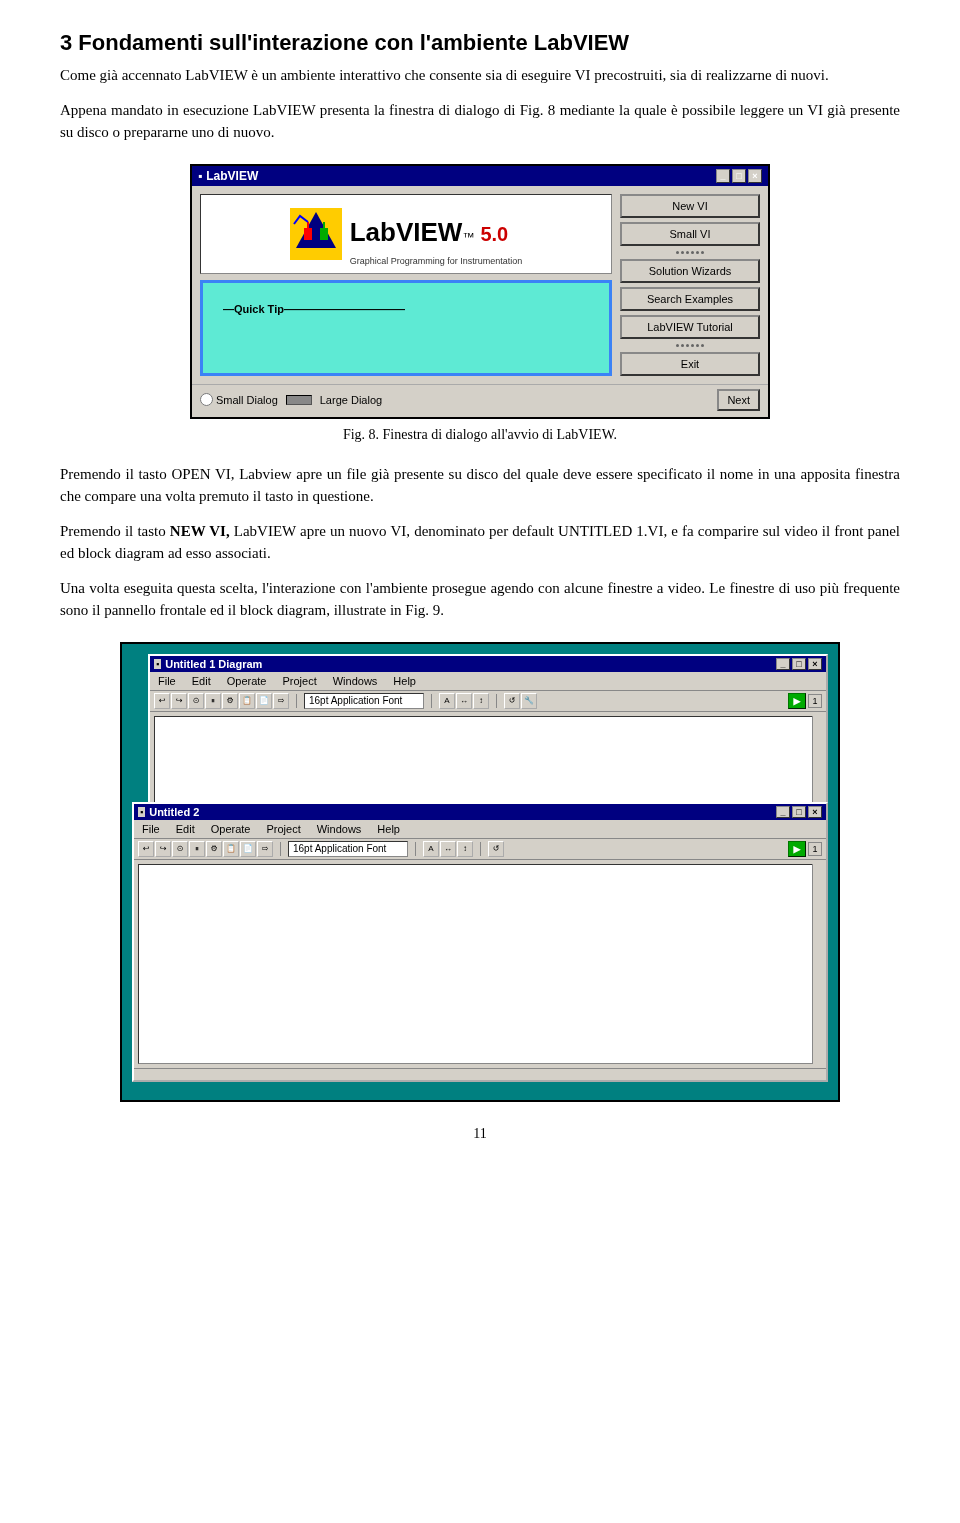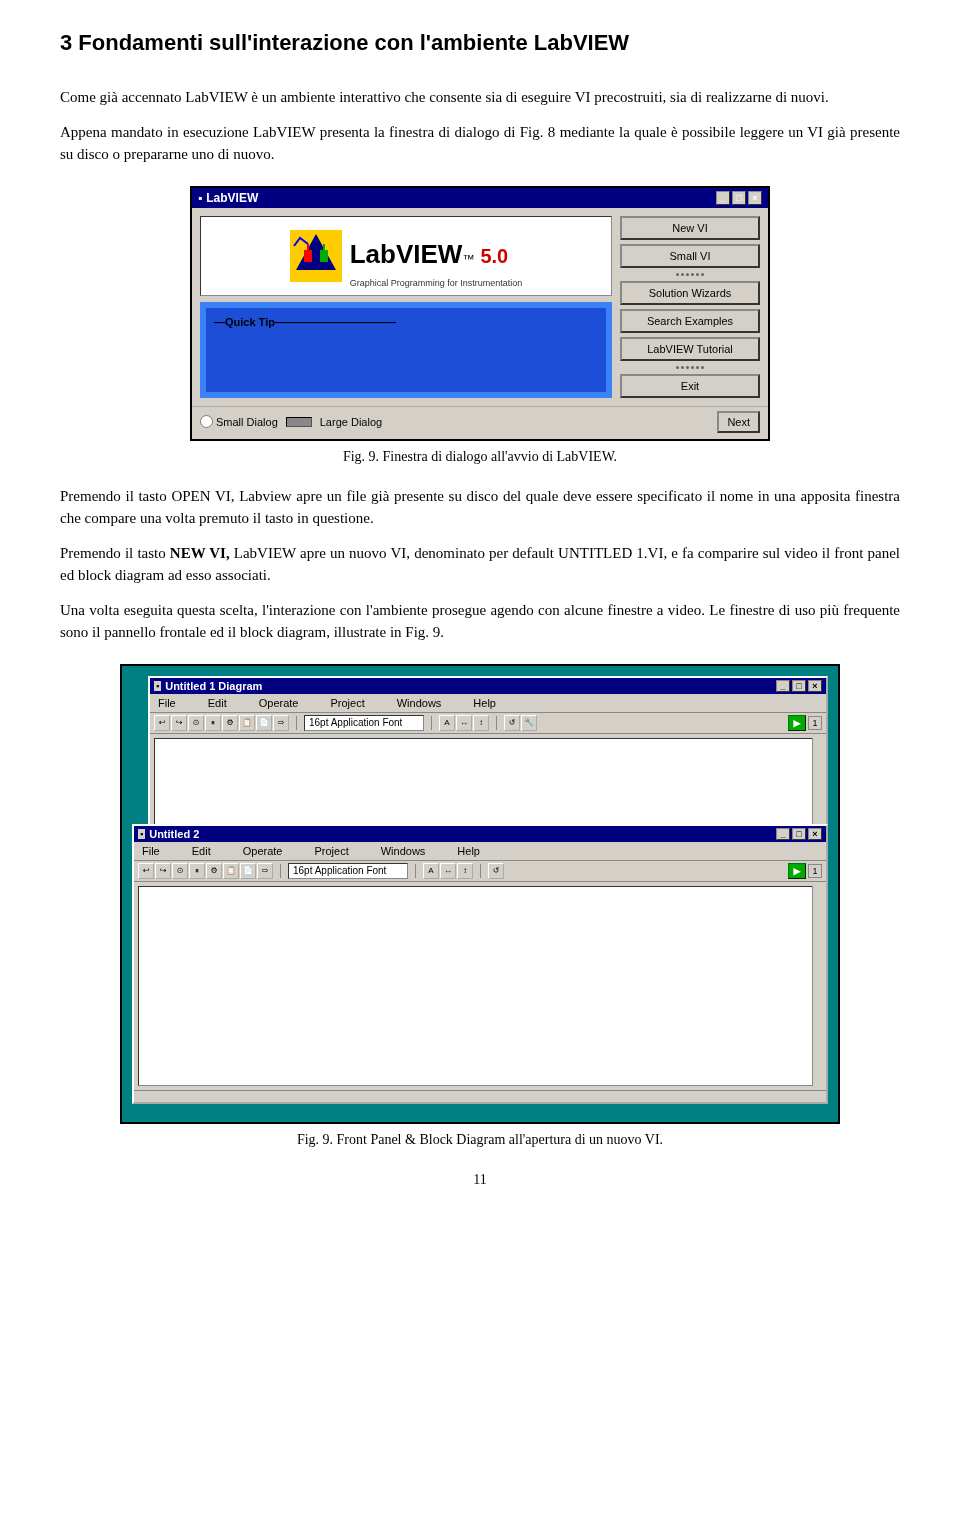--- a/index.html
+++ b/index.html
@@ -7,21 +7,21 @@
       background: #fff;
       font-family: "Times New Roman", Times, serif;
       font-size: 15px;
       color: #000;
       width: 960px;
       padding: 30px 60px;
     }
     h1.chapter-title {
       font-size: 22px;
       font-weight: bold;
-      margin-bottom: 30px;
+      margin-bottom: 8px;
       font-family: Arial, sans-serif;
     }
     p {
       text-align: justify;
       margin-bottom: 12px;
       line-height: 1.5;
     }
     strong { font-weight: bold; }
     .figure-container {
       display: flex;
@@ -110,23 +110,23 @@
       font-family: Arial, sans-serif;
       color: #c00;
     }
     .lv-logo-subtitle {
       font-size: 9px;
       font-family: Arial, sans-serif;
       color: #333;
       margin-top: 10px;
     }
     .lv-quicktip {
-      border: 6px solid #3b82f6;
-      background: #1d4ed8;
-      padding: 8px;
+      border: 3px solid #3b82f6;
+      background: #5eead4;
+      padding: 20px;
       font-size: 11px;
       flex: 1;
     }
     .lv-quicktip-title {
       font-weight: bold;
       margin-bottom: 4px;
       font-size: 11px;
     }
     .lv-right {
       display: flex;
@@ -220,21 +220,21 @@
       width: 14px; height: 12px;
       font-size: 9px;
       display: flex; align-items: center; justify-content: center;
       cursor: pointer;
       color: #000;
     }
     .win95-menubar {
       background: #d4d0c8;
       padding: 2px 4px;
       display: flex;
-      gap: 24px;
+      gap: 8px;
       font-size: 11px;
       border-bottom: 1px solid #888;
     }
     .win95-menu-item {
       padding: 1px 4px;
       cursor: pointer;
     }
     .win95-toolbar {
       background: #d4d0c8;
       padding: 2px 4px;
@@ -386,21 +386,21 @@
           </div>
           <div class="lv-radio-box"></div>
           <div class="lv-radio-item">
             <span>Large Dialog</span>
           </div>
         </div>
       </div>
       <button class="lv-next-btn">Next</button>
     </div>
   </div>
-  <div class="fig-caption">Fig. 9.  Finestra di dialogo all'avvio di LabVIEW.</div>
+  <div class="fig-caption">Fig. 8.  Finestra di dialogo all'avvio di LabVIEW.</div>
 </div>
 
 <p>
   <span>Premendo il tasto OPEN VI, Labview apre un file già presente su disco del quale deve essere specificato il nome in una apposita finestra che compare una volta premuto il tasto in questione.</span>
 </p>
 
 <p>
   <span>Premendo il tasto </span><strong>NEW VI,</strong><span> LabVIEW apre un nuovo VI, denominato per default UNTITLED 1.VI, e fa comparire sul video il front panel ed block diagram ad esso associati.</span>
 </p>
 
@@ -520,16 +520,15 @@
         </div>
         <div style="position:relative;">
           <div style="background:#fff;height:200px;margin:4px;border:1px inset #888;"></div>
           <div style="position:absolute;right:0;top:0;width:14px;height:100%;background:#d4d0c8;border-left:1px solid #888;"></div>
         </div>
         <div style="height:12px;background:#d4d0c8;border-top:1px solid #888;"></div>
       </div>
     </div>
 
   </div>
-  <div class="fig-caption">Fig. 9.  Front Panel &amp; Block Diagram all'apertura di un nuovo VI.</div>
 </div>
 
 <div class="page-number">11</div>
 
 </body></html>

